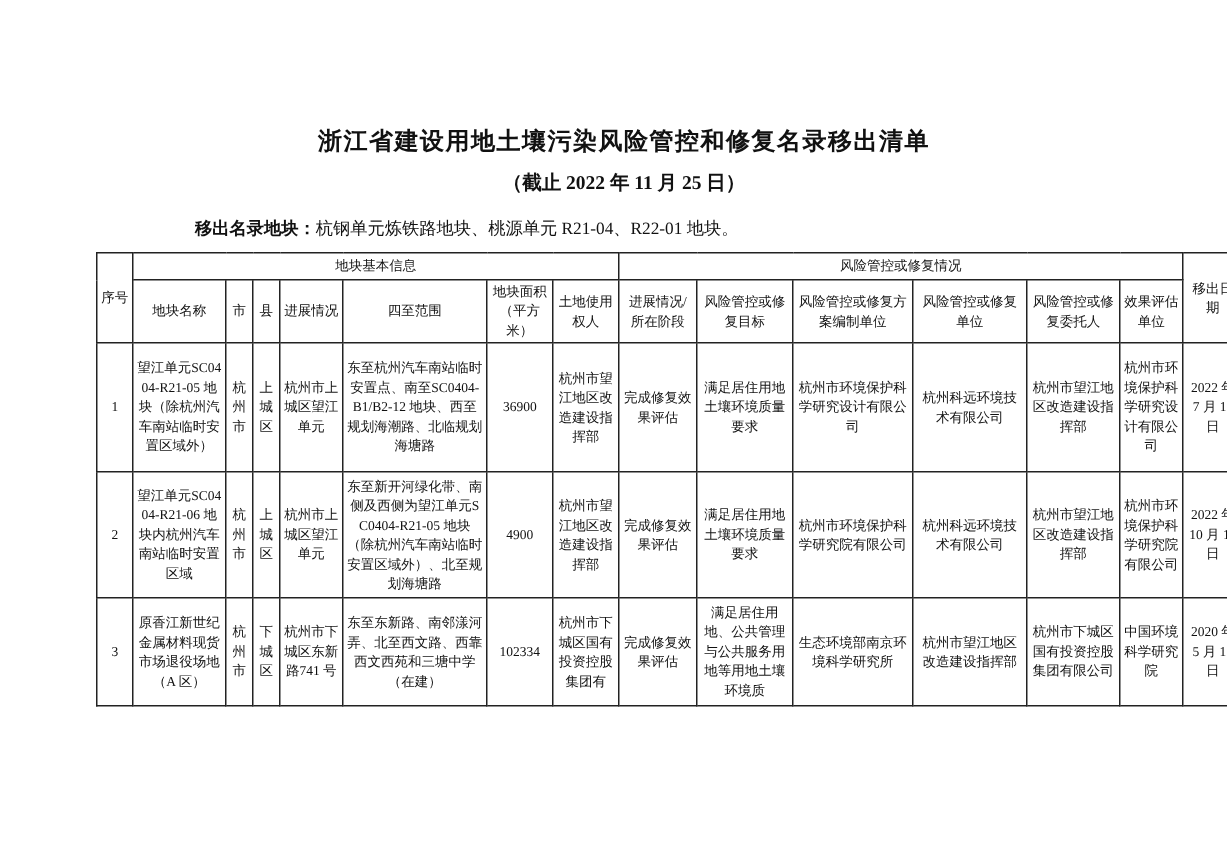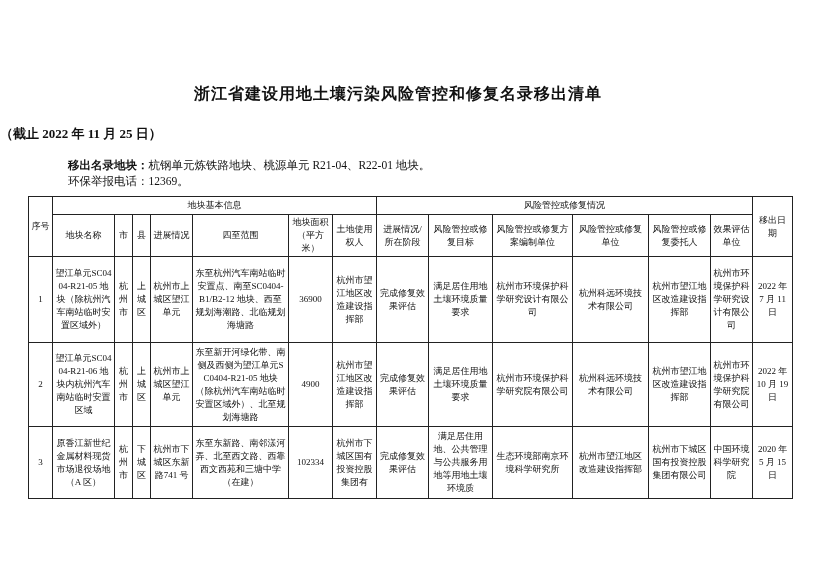--- a/index.html
+++ b/index.html
@@ -3,36 +3,36 @@
 <meta charset="utf-8">
 <style>
   * { margin: 0; padding: 0; box-sizing: border-box; }
   html, body { background: #ffffff; }
   body {
     width: 818px; height: 578px;
     font-family: "Liberation Serif", "DejaVu Serif", serif;
     color: #1a1a1a;
     overflow: hidden;
   }
-  .page { width: 796px; height: 578px; background: #fff; padding-top: 84px; }
+  .page { width: 796px; height: 578px; background: #fff; padding-top: 84px; padding-left: 36px; }
   .title {
     text-align: center;
     font-size: 16px;
     font-weight: bold;
     letter-spacing: 1px;
     color: #111;
   }
   .subtitle {
-    text-align: left;
+    text-align: center;
     font-size: 13px;
     font-weight: bold;
-    margin-top: 20px;
+    margin-top: 8px;
     color: #111;
   }
-  .info-block { margin: 14px 0 0 68px; font-size: 11.5px; line-height: 16px; color: #111; }
+  .info-block { margin: 14px 0 0 94px; font-size: 11.5px; line-height: 16px; color: #111; }
   .info-label-bold { font-weight: bold; }
   table.doc-table {
     border-collapse: collapse;
     table-layout: fixed;
     width: 762px;
     margin: 7px 0 0 28px;
     font-size: 9px;
   }
   table.doc-table th, table.doc-table td {
     border: 1px solid #222;
@@ -53,21 +53,20 @@
 </head>
 <body>
 
 <div class="page">
 
   <div class="title">浙江省建设用地土壤污染风险管控和修复名录移出清单</div>
   <div class="subtitle">（截止 2022 年 11 月 25 日）</div>
 
   <div class="info-block">
     <div><span class="info-label-bold">移出名录地块：</span><span>杭钢单元炼铁路地块、桃源单元 R21-04、R22-01 地块。</span></div>
-    <div><span>环保举报电话：</span><span>12369。</span></div>
   </div>
 
   <table class="doc-table">
     <colgroup>
       <col style="width:24px">
         <col style="width:62px">
         <col style="width:18px">
         <col style="width:18px">
       <col style="width:42px">
         <col style="width:96px">

